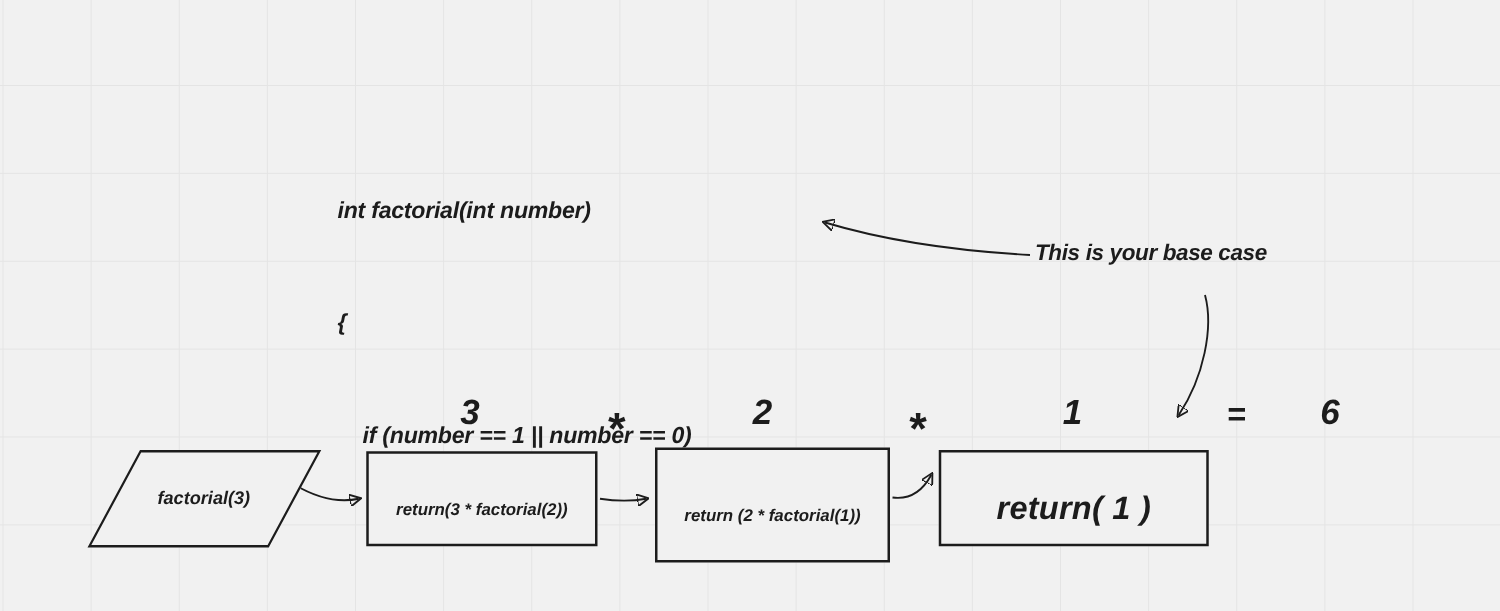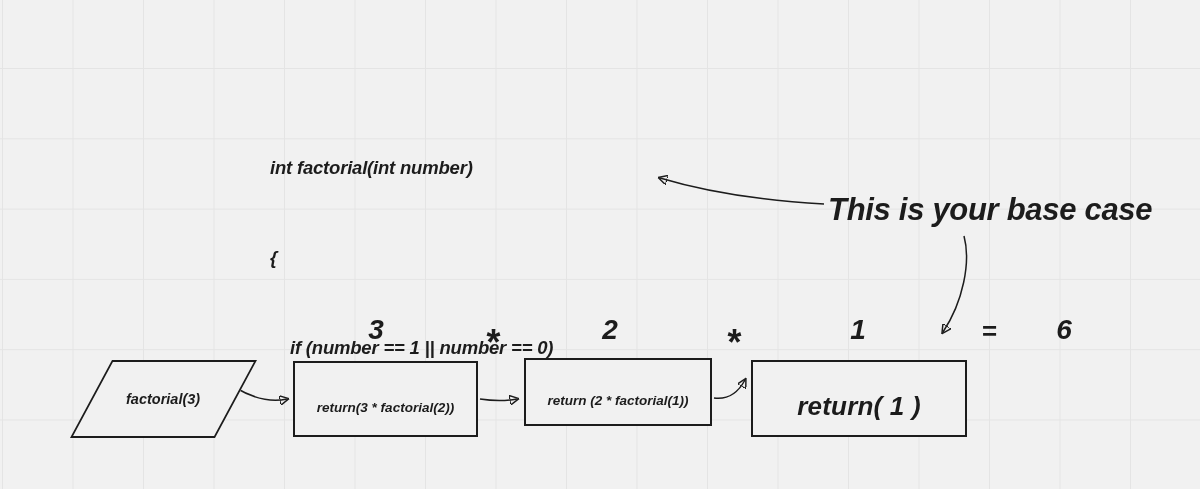--- a/index.html
+++ b/index.html
@@ -25,39 +25,39 @@
     color:var(--text);
     font-style:italic;
   }
   
   .code{position:absolute;left:270px;top:93px;font-size:18.5px;line-height:30px;white-space:pre;letter-spacing:-0.2px;}
   .cl{height:30px;}
   .i1{padding-left:20px;}
   .i2{padding-left:43px;}
   .red{color:var(--accent);}
   
-  .annotation{position:absolute;left:828px;top:192px;font-size:31px;letter-spacing:-0.3px;white-space:nowrap;}
+  .annotation{position:absolute;left:828px;top:192px;font-size:18px;letter-spacing:-0.3px;white-space:nowrap;}
   
   .eq{position:absolute;transform:translateX(-50%);white-space:nowrap;}
   .eq-num{font-size:28px;top:314px;}
   .eq-star{font-size:36px;top:322px;}
   .eq-eq{font-size:26px;top:316px;}
   .eq0{left:376px;}
   .eq1{left:492px;}
   .eq2{left:610px;}
   .eq3{left:733px;}
   .eq4{left:858px;}
   .eq5{left:989px;}
   .eq6{left:1064px;}
   
   .shape{position:absolute;box-sizing:border-box;border:2px solid var(--text);background:var(--bg);display:flex;align-items:center;justify-content:center;text-align:center;}
   .para{left:91px;top:360px;width:145px;height:78px;transform:skewX(-28.3deg);}
   .para-label{transform:skewX(28.3deg);font-size:14.5px;white-space:nowrap;}
   .box1{left:293px;top:361px;width:185px;height:76px;font-size:13.5px;}
-  .box2{left:524px;top:358px;width:188px;height:68px;font-size:13.5px;}
+  .box2{left:524px;top:358px;width:188px;height:92px;font-size:13.5px;}
   .box3{left:751px;top:360px;width:216px;height:77px;font-size:26px;letter-spacing:0.2px;}
   .box-label{white-space:nowrap;margin-top:16px;}
   
   .arrows{position:absolute;left:0;top:0;width:1200px;height:489px;pointer-events:none;}
   .arrows path{stroke:var(--text);stroke-width:1.5;fill:none;}
 </style>
 </head>
 <body>
 
 <div class="canvas">

